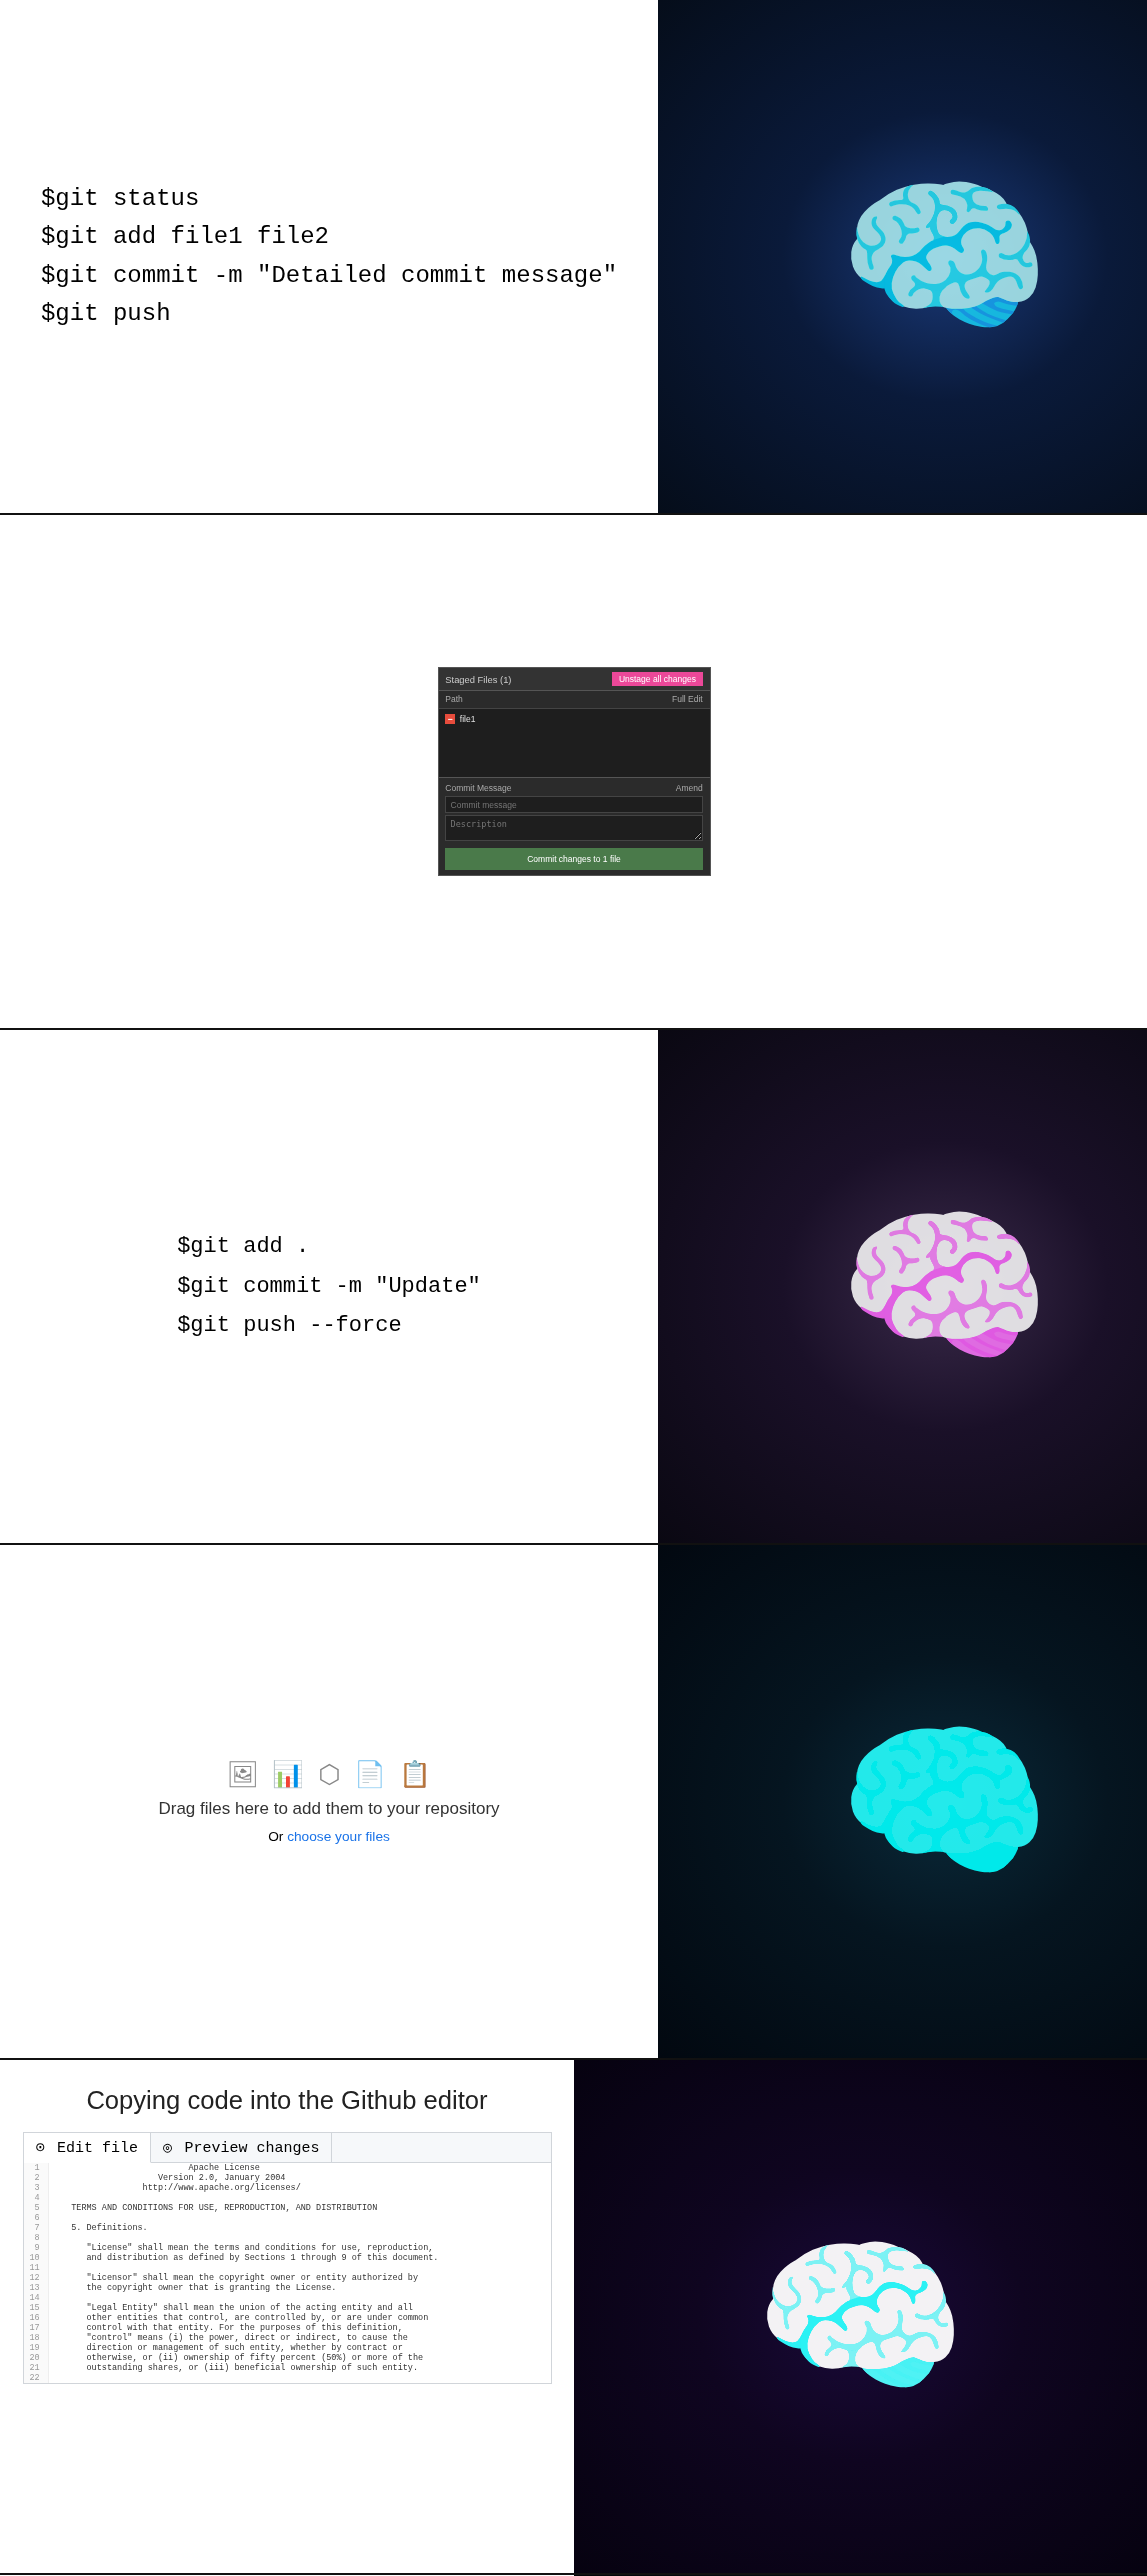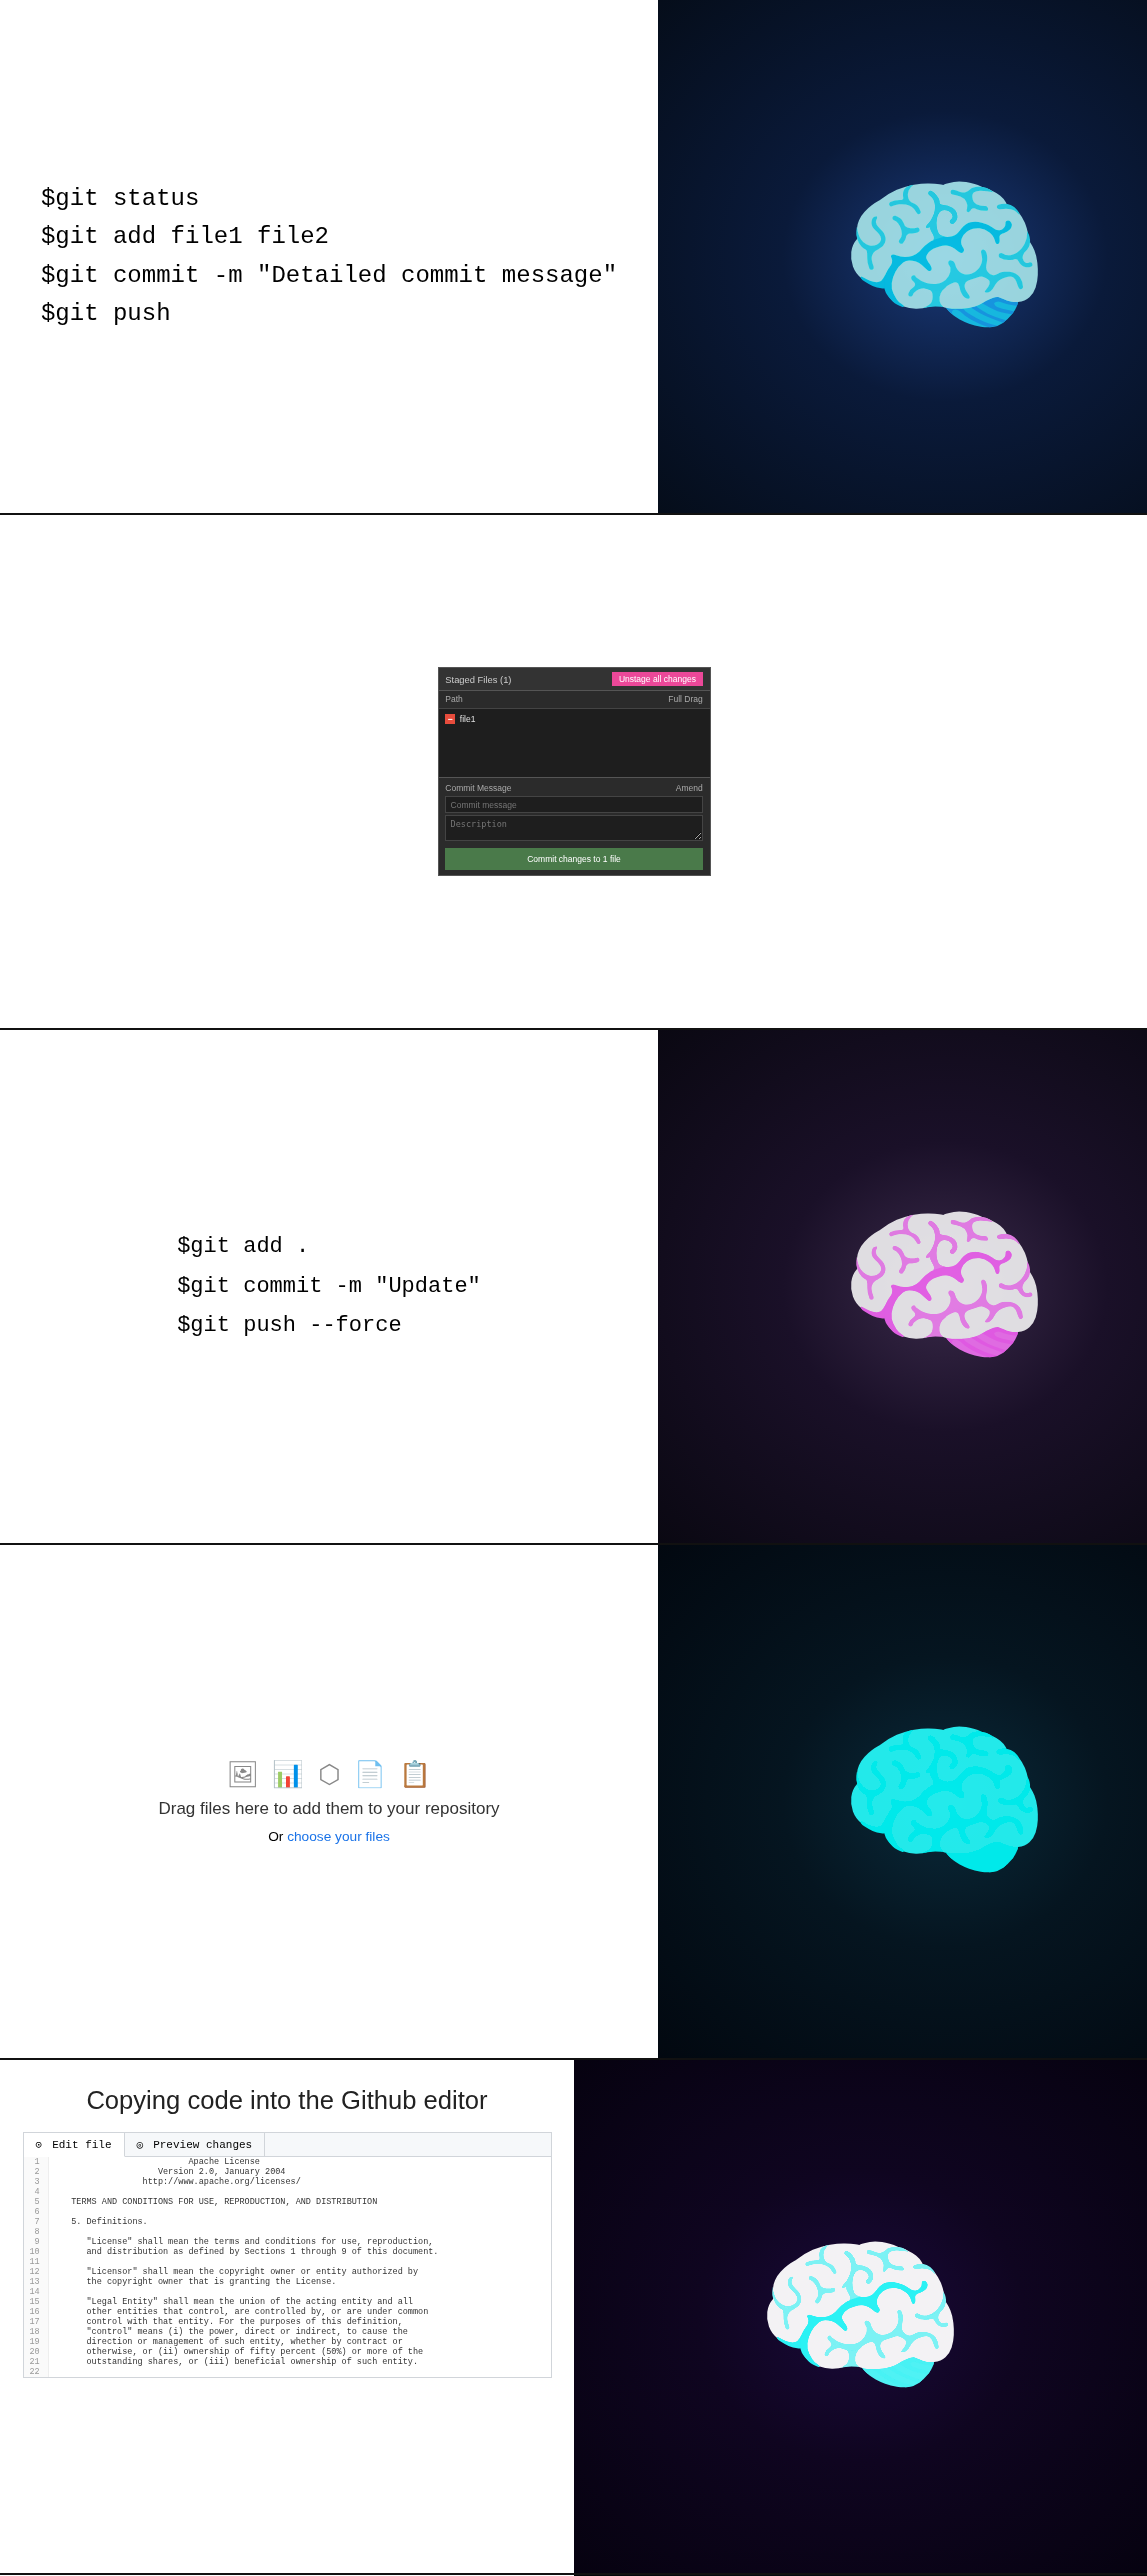--- a/index.html
+++ b/index.html
@@ -307,21 +307,21 @@
     }
 
     .editor-tabs {
       display: flex;
       border-bottom: 0.9px solid #d1d5da;
       background: #f6f8fa;
     }
 
     .editor-tab {
       padding: 5.1px 12px;
-      font-size: 11px;
+      font-size: 15px;
       cursor: pointer;
       border-right: 0.9px solid #d1d5da;
     }
 
     .editor-tab.active {
       background: #fff;
       border-bottom: 1.7px solid #fff;
       margin-bottom: -0.9px;
     }
 
@@ -385,21 +385,21 @@
 
 <div class="panel">
   <div class="left-side git-gui">
     <div class="git-gui-window">
       <div class="gui-header">
         <span class="gui-header-left">Staged Files (1)</span>
         <button class="gui-unstage-btn">Unstage all changes</button>
       </div>
       <div class="gui-subheader">
         <span>Path</span>
-        <span>Full Drag</span>
+        <span>Full Edit</span>
       </div>
       <div class="gui-file-list">
         <div class="gui-file-item">
           <span class="file-minus">−</span>
           <span>file1</span>
         </div>
       </div>
       <div class="gui-commit-section">
         <div class="gui-commit-label">
           <span>Commit Message</span>

